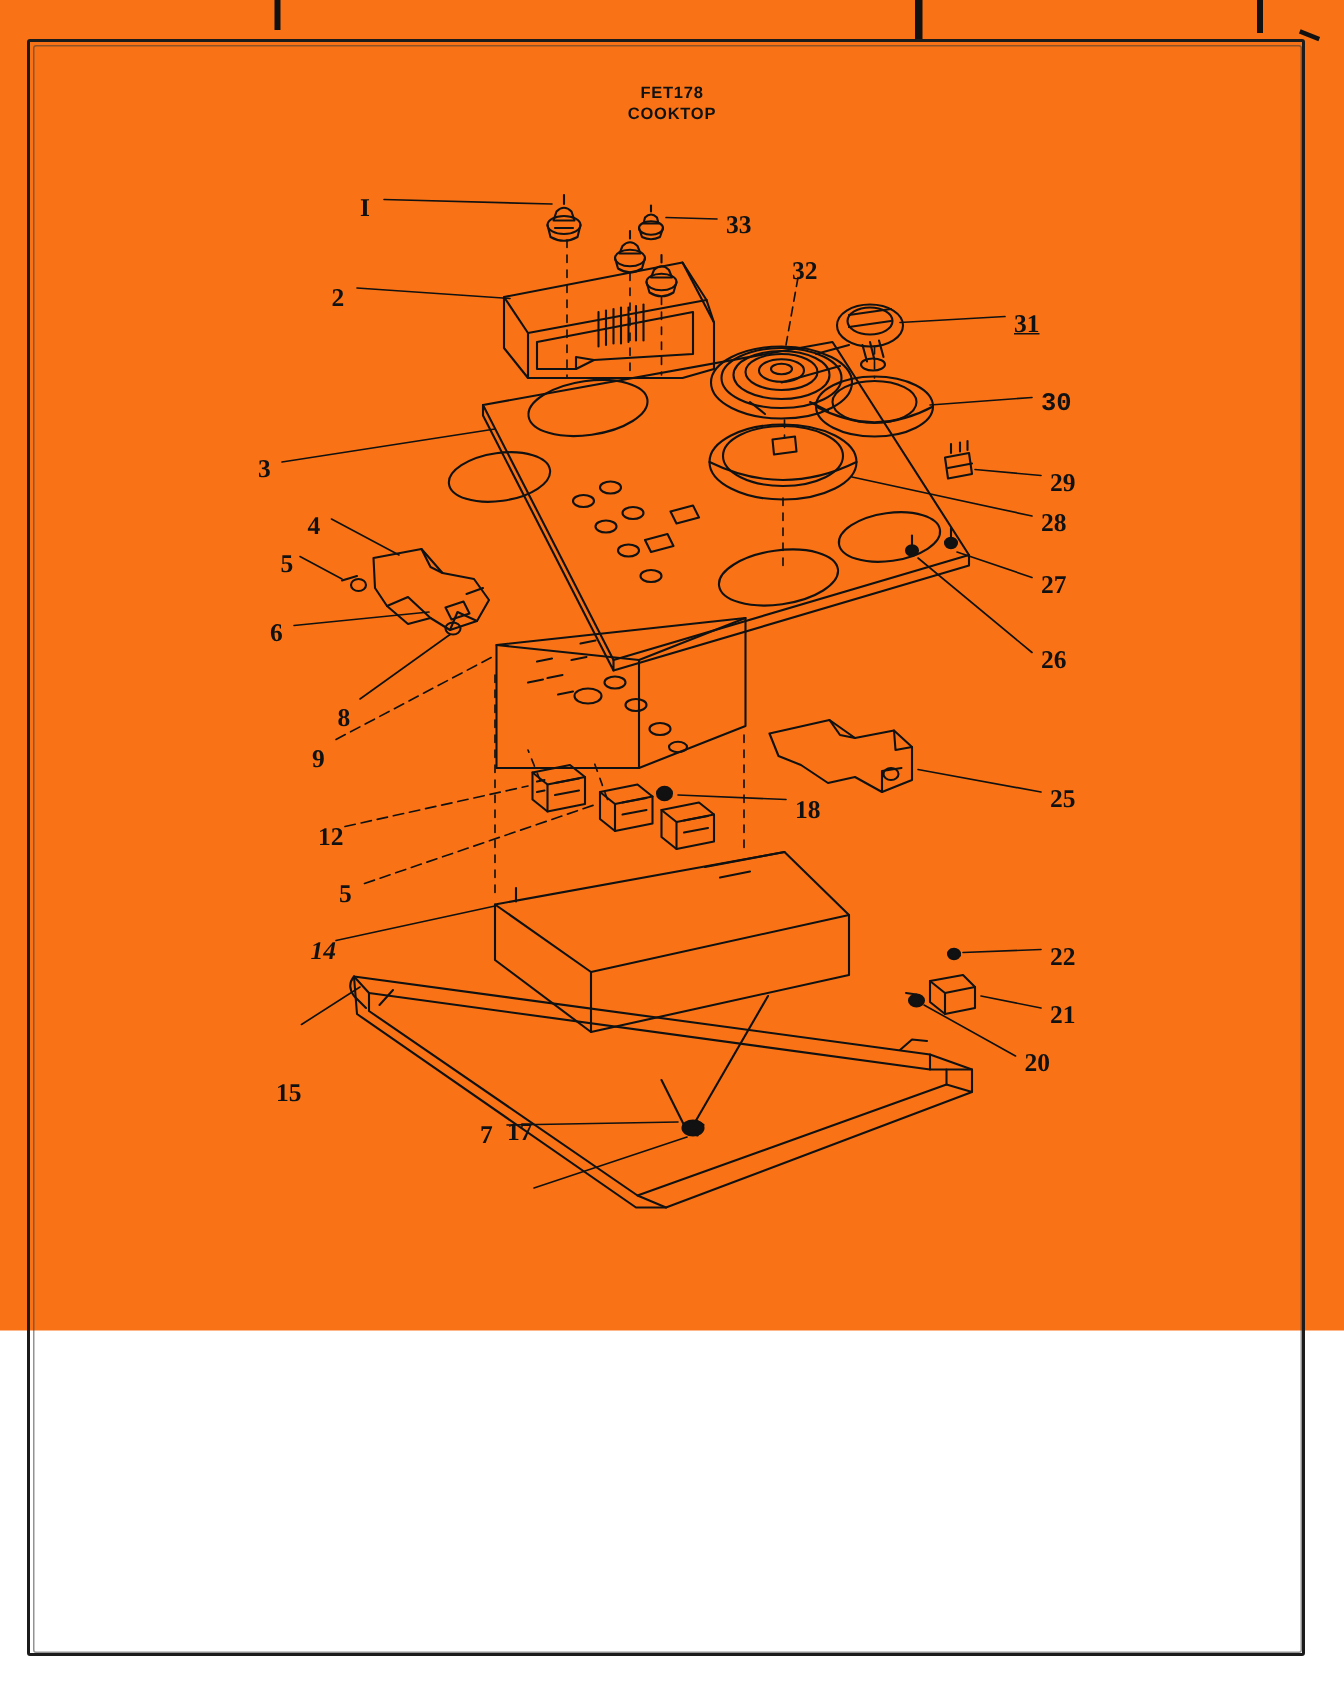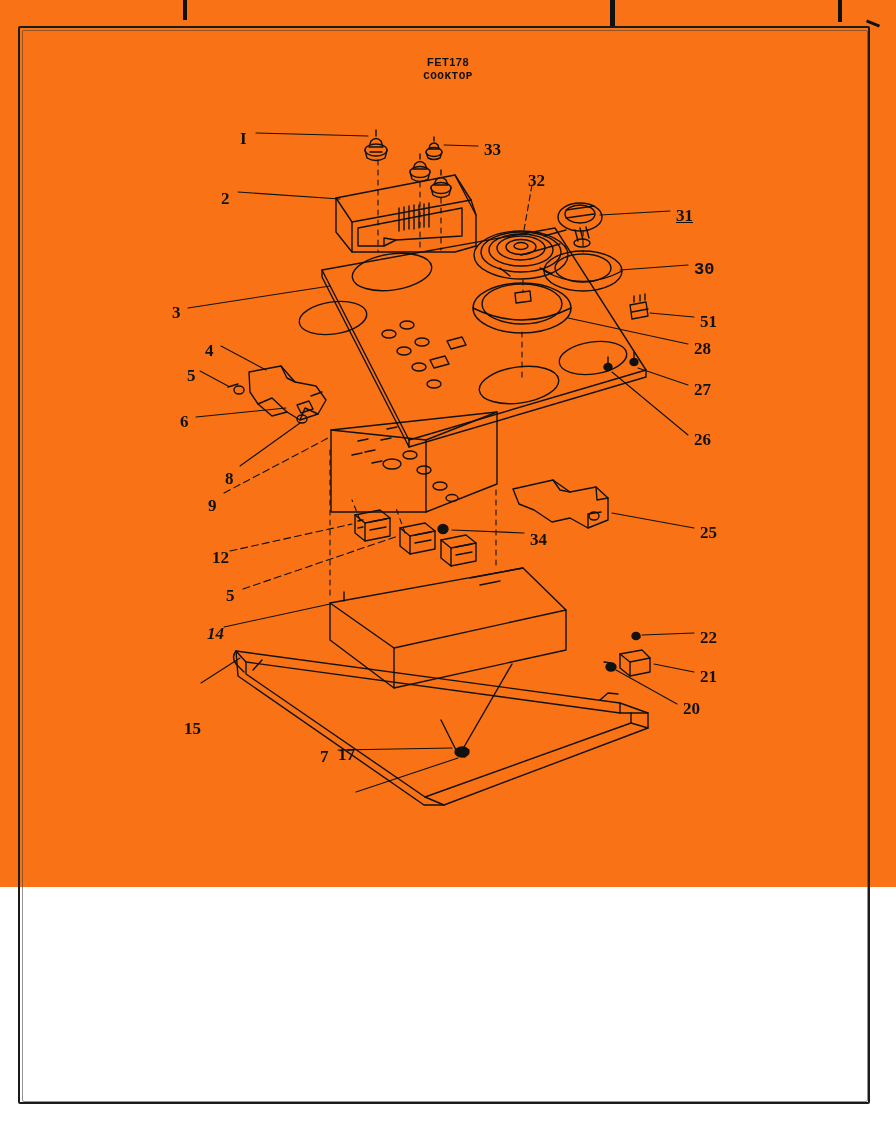--- a/index.html
+++ b/index.html
@@ -59,21 +59,20 @@
     letter-spacing: 0.5px;
     color: #111;
     line-height: 14px;
   }
   #title-block .t2 {
     font-size: 11px;
     font-weight: bold;
     letter-spacing: 0.5px;
     color: #111;
     line-height: 14px;
-    font-family: Liberation Mono, monospace;
   }
   #diagram {
     position: absolute;
     left: 0; top: 0;
     width: 896px;
     height: 1130px;
   }
   .callout {
     position: absolute;
     font-family: "Liberation Serif", serif;
@@ -369,31 +368,31 @@
     </g>
   </svg>
 
   <div class="callout" style="left:240px;top:130px;">I</div>
   <div class="callout" style="left:484px;top:141px;">33</div>
   <div class="callout" style="left:221px;top:190px;">2</div>
   <div class="callout" style="left:528px;top:172px;">32</div>
   <div class="callout" style="left:676px;top:207px;text-decoration:underline;">31</div>
   <div class="callout" style="left:694px;top:261px;font-family:Liberation Mono, monospace;">30</div>
   <div class="callout" style="left:172px;top:304px;">3</div>
-  <div class="callout" style="left:700px;top:313px;">51</div>
+  <div class="callout" style="left:700px;top:313px;">29</div>
   <div class="callout" style="left:694px;top:340px;">28</div>
   <div class="callout" style="left:205px;top:342px;">4</div>
   <div class="callout" style="left:694px;top:381px;">27</div>
   <div class="callout" style="left:187px;top:367px;">5</div>
   <div class="callout" style="left:180px;top:413px;">6</div>
   <div class="callout" style="left:694px;top:431px;">26</div>
   <div class="callout" style="left:225px;top:470px;">8</div>
   <div class="callout" style="left:208px;top:497px;">9</div>
   <div class="callout" style="left:700px;top:524px;">25</div>
-  <div class="callout" style="left:530px;top:531px;">34</div>
+  <div class="callout" style="left:530px;top:531px;">18</div>
   <div class="callout" style="left:212px;top:549px;">12</div>
   <div class="callout" style="left:226px;top:587px;">5</div>
   <div class="callout" style="left:207px;top:625px;font-style:italic;">14</div>
   <div class="callout" style="left:700px;top:629px;">22</div>
   <div class="callout" style="left:700px;top:668px;">21</div>
   <div class="callout" style="left:184px;top:720px;">15</div>
   <div class="callout" style="left:683px;top:700px;">20</div>
   <div class="callout" style="left:320px;top:748px;">7</div>
   <div class="callout" style="left:338px;top:746px;">17</div>
 

